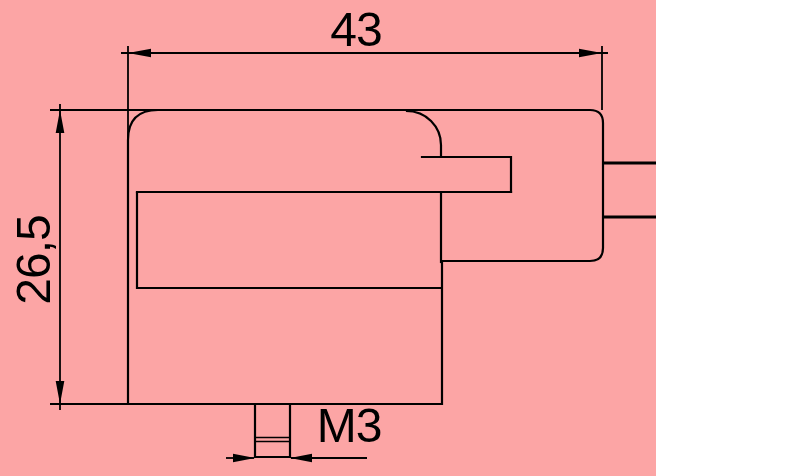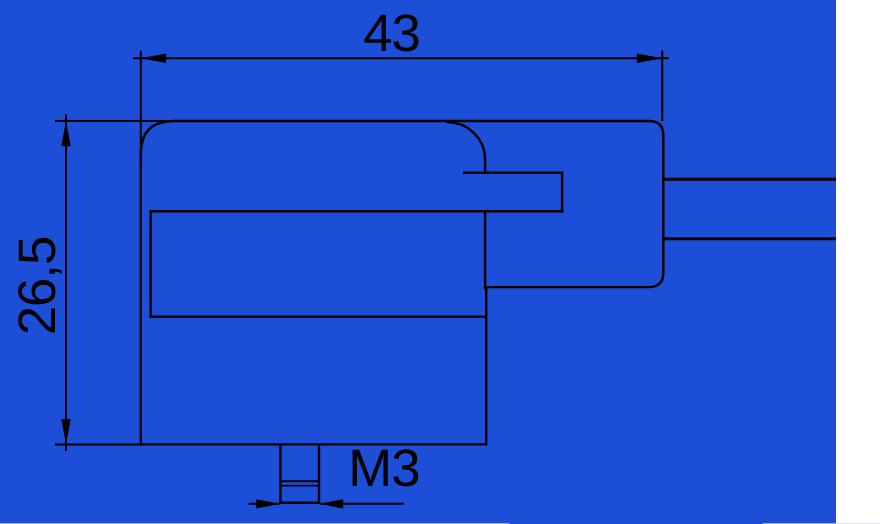--- a/index.html
+++ b/index.html
@@ -2,23 +2,23 @@
 <html><head>
 <meta charset="utf-8">
 <style>
   html, body {
     margin: 0;
     padding: 0;
     background: #ffffff;
   }
   .canvas {
     position: relative;
-    width: 760px;
+    width: 656px;
     height: 476px;
-    background: #1d4ed8;
+    background: #fca5a5;
     overflow: hidden;
     font-family: "Liberation Sans", sans-serif;
   }
   svg text {
     font-family: "Liberation Sans", sans-serif;
     fill: #000000;
   }
   .dim-label {
     font-size: 48px;
     letter-spacing: -1px;

